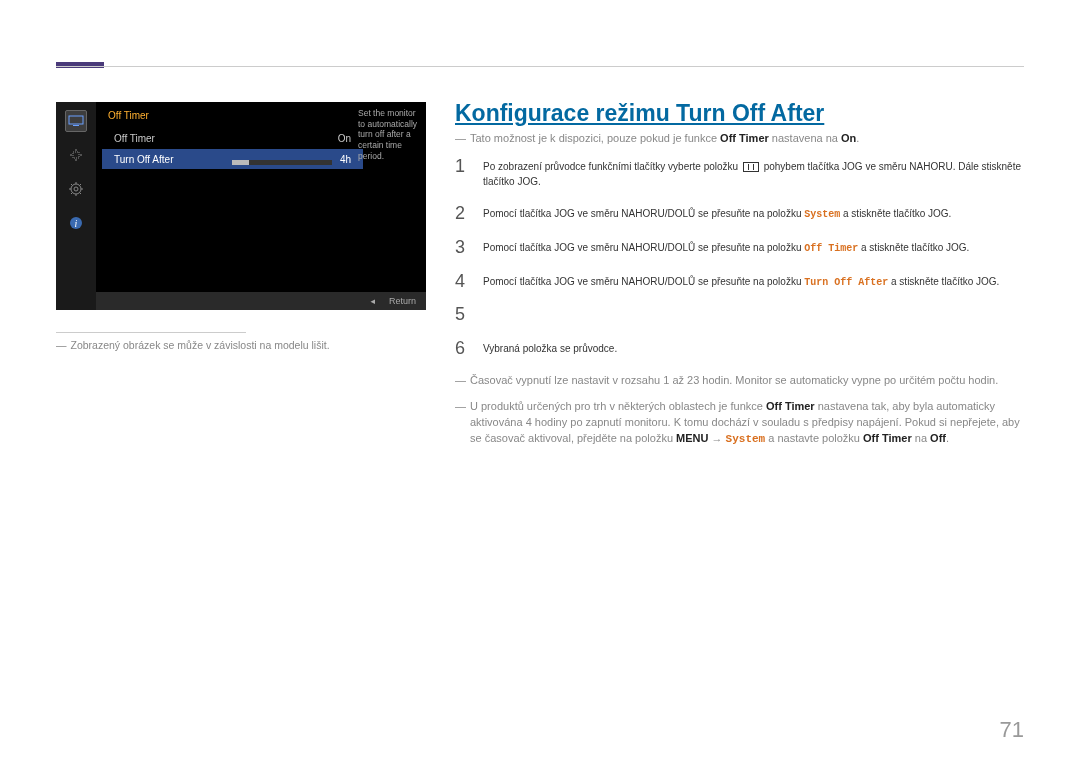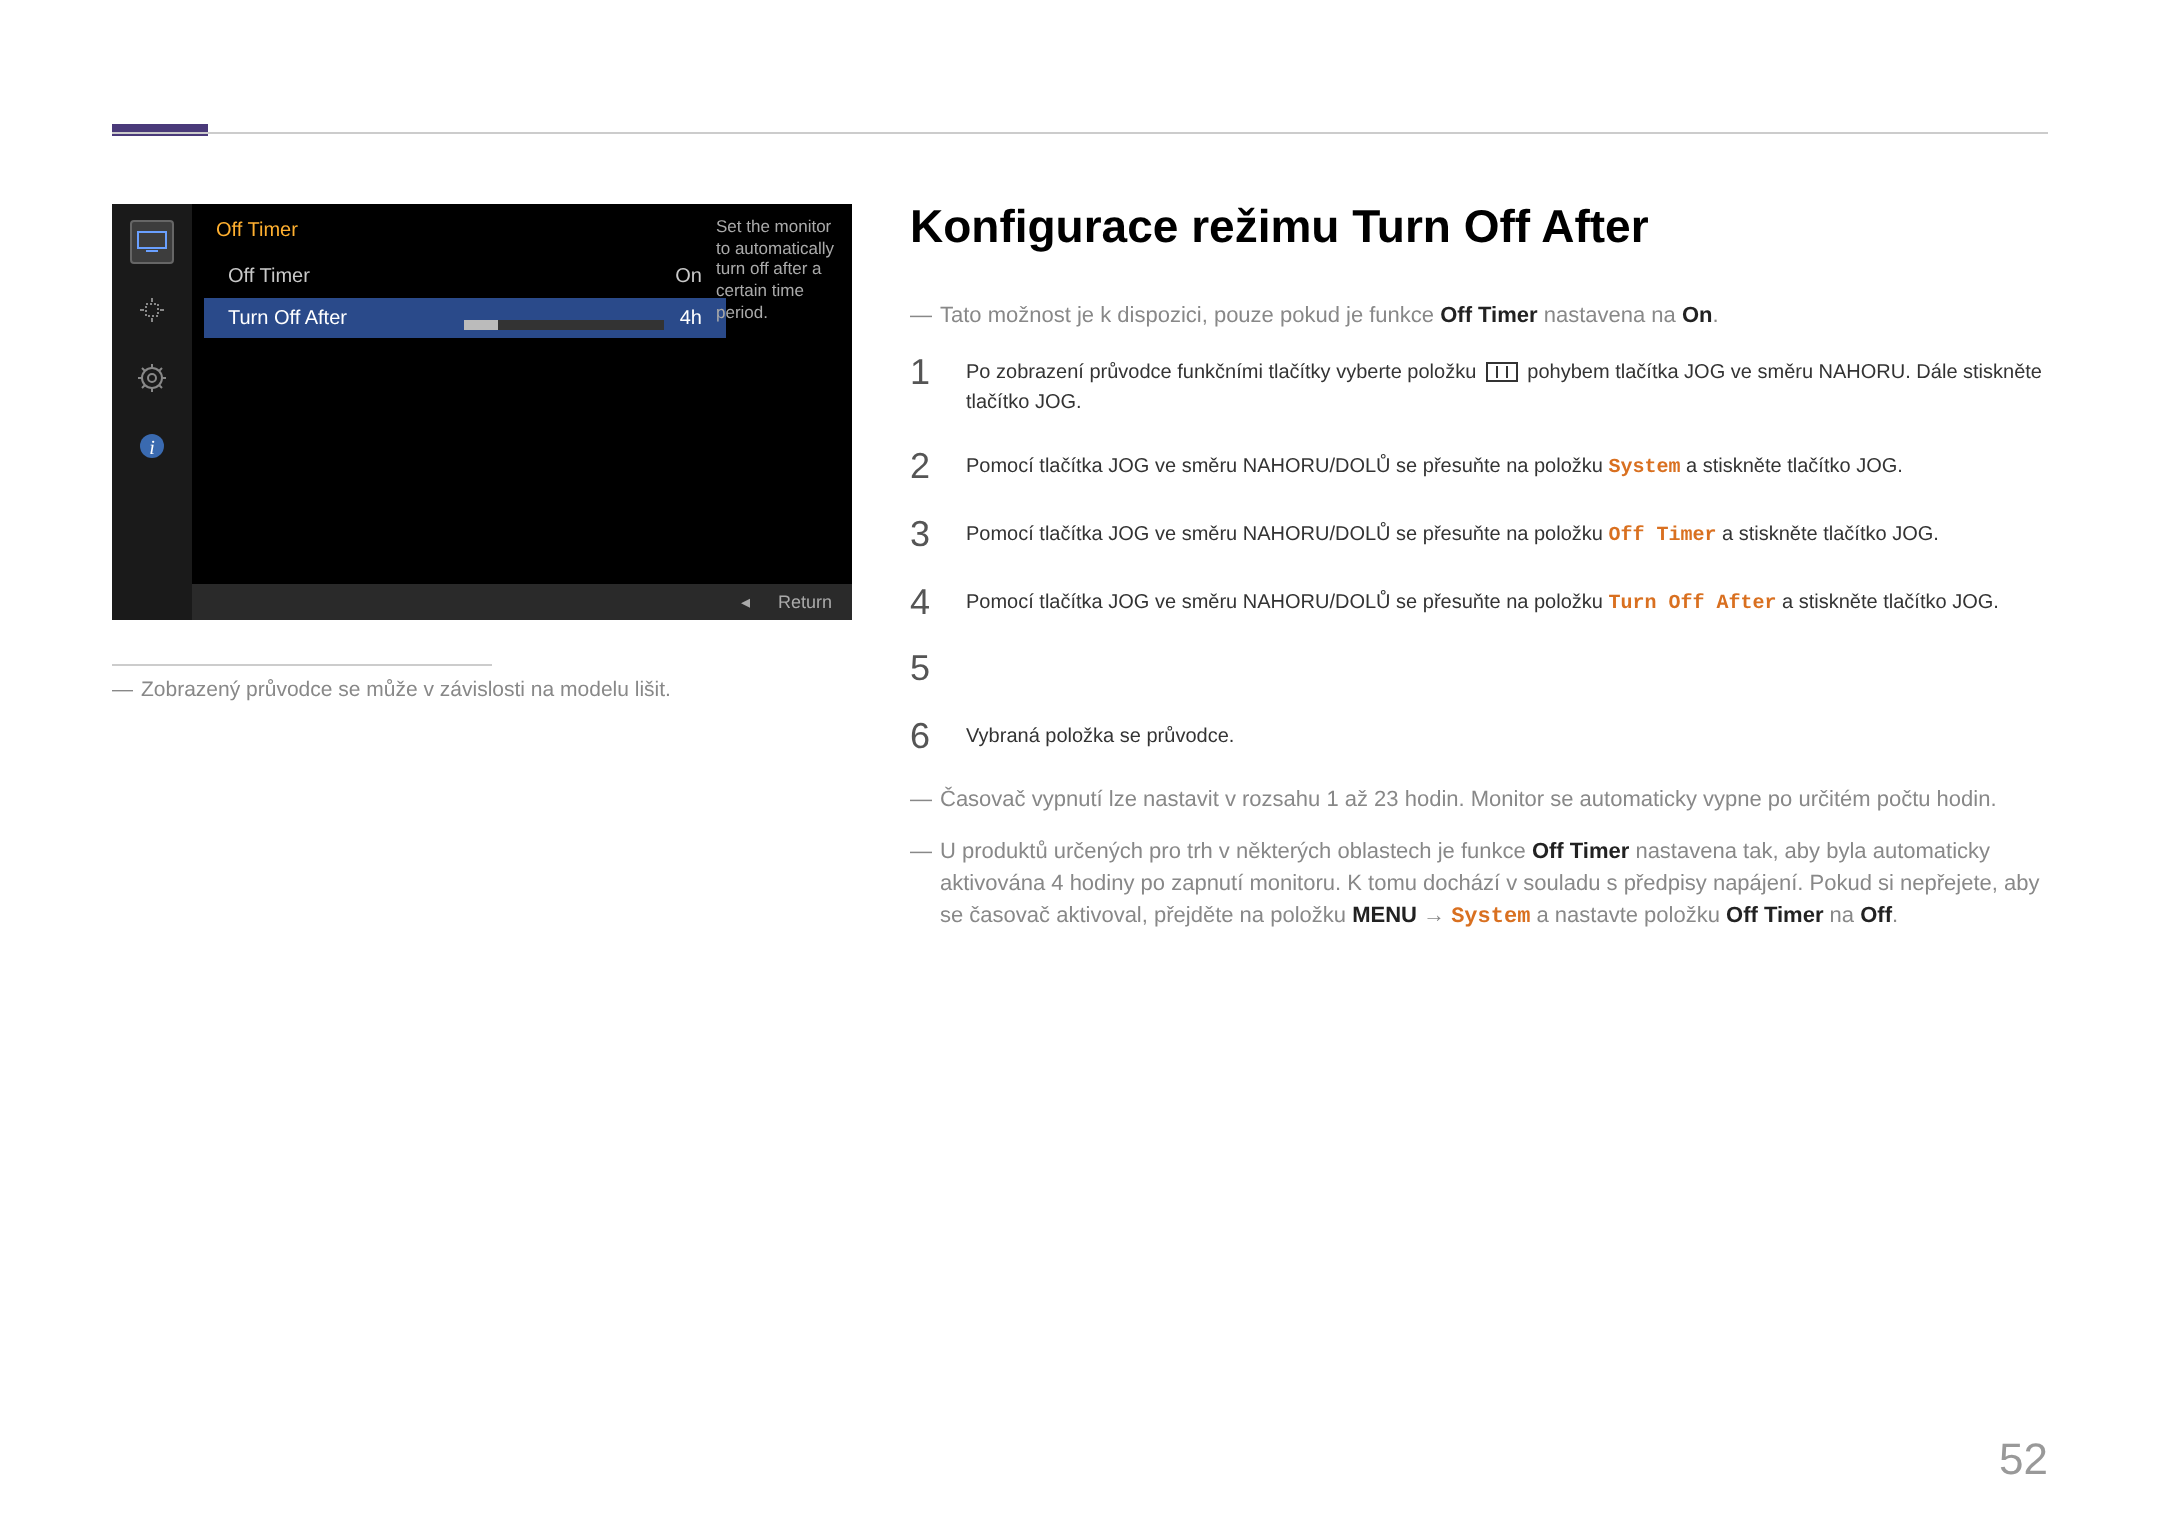--- a/index.html
+++ b/index.html
@@ -130,22 +130,23 @@
   .dash { color: #888; }
   .right-col {
     position: absolute;
     top: 100px;
     left: 455px;
     right: 56px;
   }
   .heading {
     font-size: 23px;
     font-weight: 600;
-    color: #000000;
-    margin-bottom: 24px;
+    color: #0369a1;
+    margin-bottom: 4px;
+    text-decoration: underline;
   }
   .note {
     font-size: 11px;
     color: #888;
     margin-bottom: 10px;
     display: flex;
     gap: 4px;
     line-height: 1.45;
   }
   .note .body { flex: 1; }
@@ -254,21 +255,21 @@
       <div class="osd-help">Set the monitor to automatically turn off after a certain time period.</div>
       <div class="osd-footer">
         <span>◂</span>
         <span>Return</span>
       </div>
     </div>
   </div>
   <div class="caption-rule"></div>
   <div class="caption">
     <span class="dash">―</span>
-    <span>Zobrazený průvodce se může v závislosti na modelu lišit.</span>
+    <span>Zobrazený obrázek se může v závislosti na modelu lišit.</span>
   </div>
 </div>
 
 <div class="right-col">
   <h2 class="heading">Konfigurace režimu Turn Off After</h2>
 
   <div class="note">
     <span class="dash">―</span>
     <span class="body">
       <span>Tato možnost je k dispozici, pouze pokud je funkce </span><span class="b">Off Timer</span><span> nastavena na </span><span class="b">On</span><span>.</span>
@@ -316,13 +317,13 @@
     </div>
     <div class="note">
       <span class="dash">―</span>
       <span class="body">
         <span>U produktů určených pro trh v některých oblastech je funkce </span><span class="bhl">Off Timer</span><span> nastavena tak, aby byla automaticky aktivována 4 hodiny po zapnutí monitoru. K tomu dochází v souladu s předpisy napájení. Pokud si nepřejete, aby se časovač aktivoval, přejděte na položku </span><span class="bhl">MENU</span><span> → </span><span class="hl">System</span><span> a nastavte položku </span><span class="bhl">Off Timer</span><span> na </span><span class="bhl">Off</span><span>.</span>
       </span>
     </div>
   </div>
 </div>
 
-<div class="page-num">52</div>
+<div class="page-num">71</div>
 
 </body></html>

